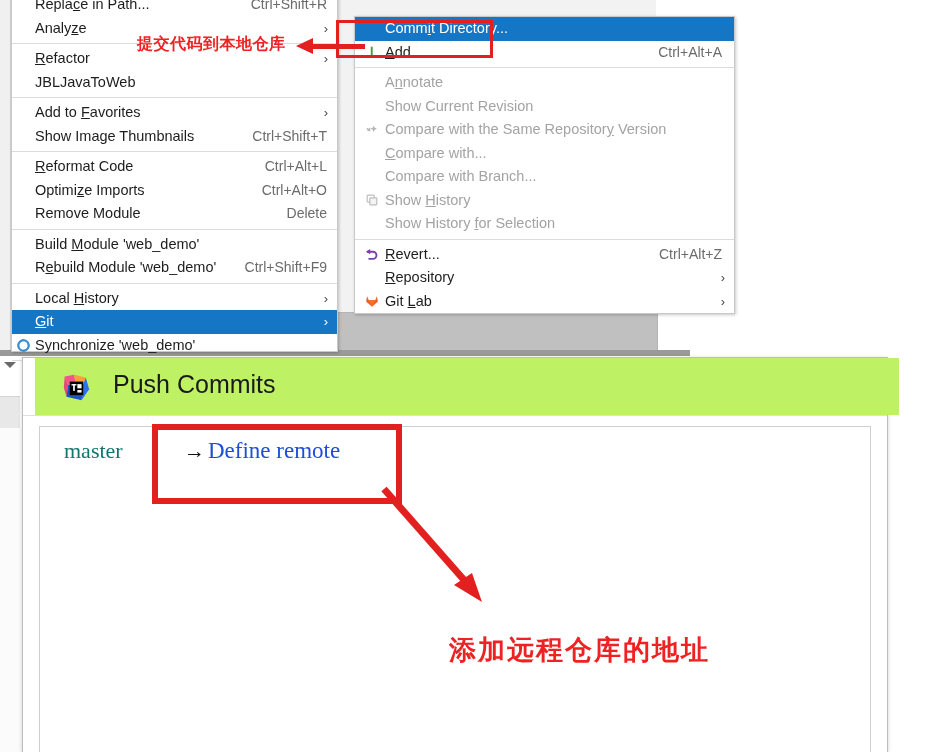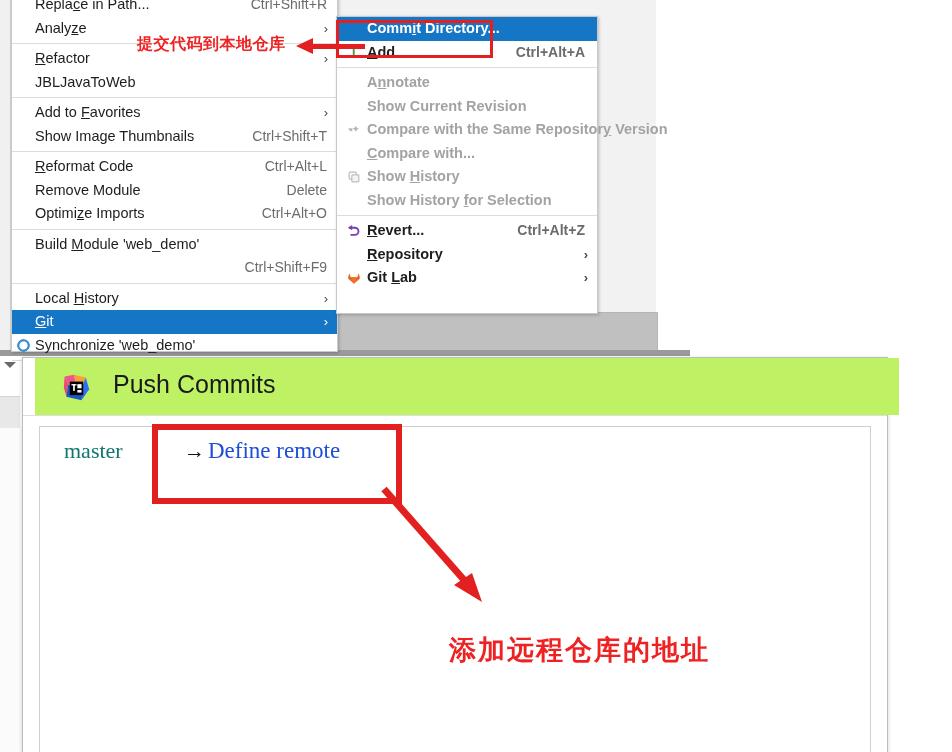--- a/index.html
+++ b/index.html
@@ -35,21 +35,21 @@
 
   
   .menu {
     position: absolute;
     background: #ffffff;
     border: 1px solid #c9c9c9;
     box-shadow: 1px 1px 3px rgba(0,0,0,.22);
     box-sizing: border-box;
   }
   #main-menu { left: 11px; top: -8px; width: 327px; height: 360px; }
-  #sub-menu  { left: 336px; top: 16px; width: 262px; height: 298px; font-weight: bold; }
+  #sub-menu  { left: 354px; top: 16px; width: 381px; height: 298px; }
 
   .mi {
     position: relative;
     height: 23.5px;
     line-height: 23.5px;
     font-size: 14.5px;
     color: #1d1d1d;
     padding-left: 23px;
     padding-right: 10px;
     white-space: nowrap;
@@ -207,25 +207,25 @@
       <div class="mi"><span class="lbl">Repla<u>c</u>e in Path...</span><span class="accel">Ctrl+Shift+R</span></div>
       <div class="mi"><span class="lbl">Analy<u>z</u>e</span><span class="arrow">›</span></div>
       <div class="sep"></div>
       <div class="mi"><span class="lbl"><u>R</u>efactor</span><span class="arrow">›</span></div>
       <div class="mi"><span class="lbl">JBLJavaToWeb</span></div>
       <div class="sep"></div>
       <div class="mi"><span class="lbl">Add to <u>F</u>avorites</span><span class="arrow">›</span></div>
       <div class="mi"><span class="lbl">Show Image Thumbnails</span><span class="accel">Ctrl+Shift+T</span></div>
       <div class="sep"></div>
       <div class="mi"><span class="lbl"><u>R</u>eformat Code</span><span class="accel">Ctrl+Alt+L</span></div>
+      <div class="mi"><span class="lbl">Optimi<u>z</u>e Imports</span><span class="accel">Ctrl+Alt+O</span></div>
       <div class="mi"><span class="lbl">Remove Module</span><span class="accel">Delete</span></div>
-      <div class="mi"><span class="lbl">Optimi<u>z</u>e Imports</span><span class="accel">Ctrl+Alt+O</span></div>
       <div class="sep"></div>
       <div class="mi"><span class="lbl">Build <u>M</u>odule 'web_demo'</span></div>
-      <div class="mi"><span class="accel">Ctrl+Shift+F9</span></div>
+      <div class="mi"><span class="lbl">R<u>e</u>build Module 'web_demo'</span><span class="accel">Ctrl+Shift+F9</span></div>
       <div class="sep"></div>
       <div class="mi"><span class="lbl">Local <u>H</u>istory</span><span class="arrow">›</span></div>
       <div class="mi sel"><span class="lbl"><u>G</u>it</span><span class="arrow">›</span></div>
       <div class="mi"><span class="ico">
           <svg viewBox="0 0 16 16" width="15" height="15">
             <path d="M8 2.4a5.6 5.6 0 1 0 5.2 3.5" stroke="#3a8fd0" stroke-width="2" fill="none" stroke-linecap="round"></path>
             <path d="M8 13.6a5.6 5.6 0 1 0-5.2-3.5" stroke="#3a8fd0" stroke-width="2" fill="none" stroke-linecap="round"></path>
           </svg>
         </span><span class="lbl">Synchronize 'web_demo'</span></div>
       <div class="sep"></div>
@@ -242,20 +242,21 @@
       <div class="sep"></div>
       <div class="mi disabled"><span class="lbl">A<u>n</u>notate</span></div>
       <div class="mi disabled"><span class="lbl">Show Current Revision</span></div>
       <div class="mi disabled"><span class="ico">
           <svg viewBox="0 0 16 16" width="14" height="14">
             <path d="M3 9 L6 6 M2 6 L6 9" stroke="#b5b5b5" stroke-width="1.6" fill="none"></path>
             <path d="M10 3 l1.2 2.4 2.4 1.2 -2.4 1.2 -1.2 2.4 -1.2 -2.4 -2.4 -1.2 2.4 -1.2z" fill="#b5b5b5"></path>
           </svg>
         </span><span class="lbl">Compare with the Same Repositor<u>y</u> Version</span></div>
       <div class="mi disabled"><span class="lbl"><u>C</u>ompare with...</span></div>
+      <div class="mi disabled"><span class="lbl">Compare with Branch...</span></div>
       <div class="mi disabled"><span class="ico">
           <svg viewBox="0 0 16 16" width="14" height="14">
             <rect x="2.5" y="2.5" width="8" height="8" rx="1" stroke="#bdbdbd" stroke-width="1.4" fill="none"></rect>
             <rect x="5.5" y="5.5" width="8" height="8" rx="1" stroke="#bdbdbd" stroke-width="1.4" fill="#f4f4f4"></rect>
           </svg>
         </span><span class="lbl">Show <u>H</u>istory</span></div>
       <div class="mi disabled"><span class="lbl">Show History <u>f</u>or Selection</span></div>
       <div class="sep"></div>
       <div class="mi"><span class="ico">
           <svg viewBox="0 0 16 16" width="15" height="15">

